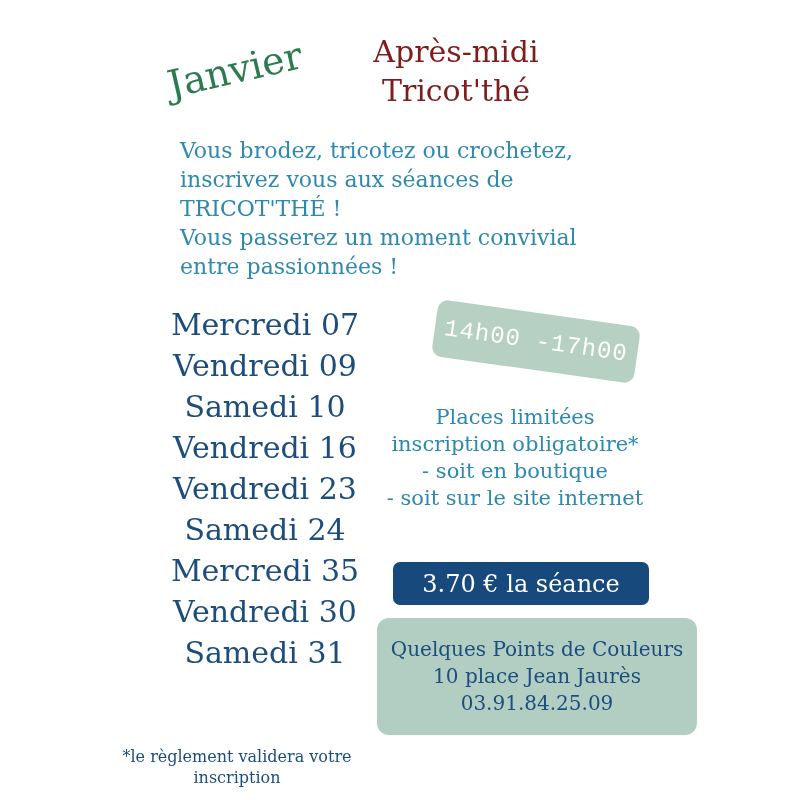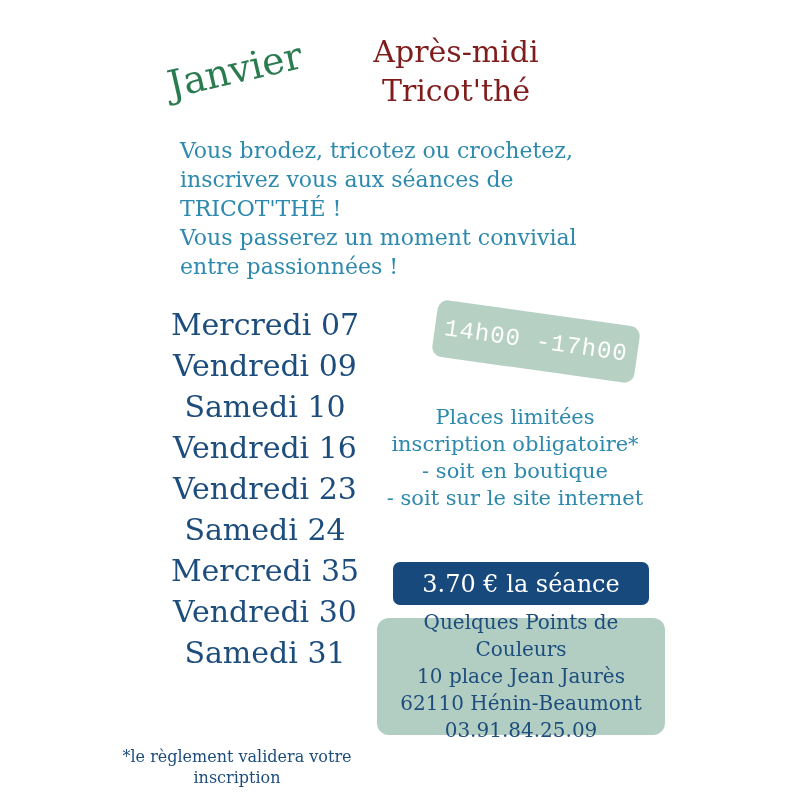--- a/index.html
+++ b/index.html
@@ -95,21 +95,21 @@
   }
   .price-label {
     color: #ffffff;
     font-size: 24px;
     white-space: nowrap;
   }
 
   .contact-card {
     position: absolute;
     left: 377px; top: 618px;
-    width: 288px; height: 117px;
+    width: 320px; height: 117px;
     background: #b2cec2;
     border-radius: 12px;
     display: flex;
     flex-direction: column;
     align-items: center;
     justify-content: center;
     text-align: center;
     color: #1d4d7d;
     font-size: 20px;
     line-height: 27px;
@@ -168,21 +168,20 @@
     <div>- soit sur le site internet</div>
   </div>
 
   <div class="price-tag">
     <span class="price-label">3.70 € la séance</span>
   </div>
 
   <div class="contact-card">
     <div>Quelques Points de Couleurs</div>
     <div>10 place Jean Jaurès</div>
-    <div>62110 Hénin-Beaumont</div>
     <div>03.91.84.25.09</div>
   </div>
 
   <div class="footnote">
     <div>*le règlement validera votre</div>
     <div>inscription</div>
   </div>
 
 </div>
 

